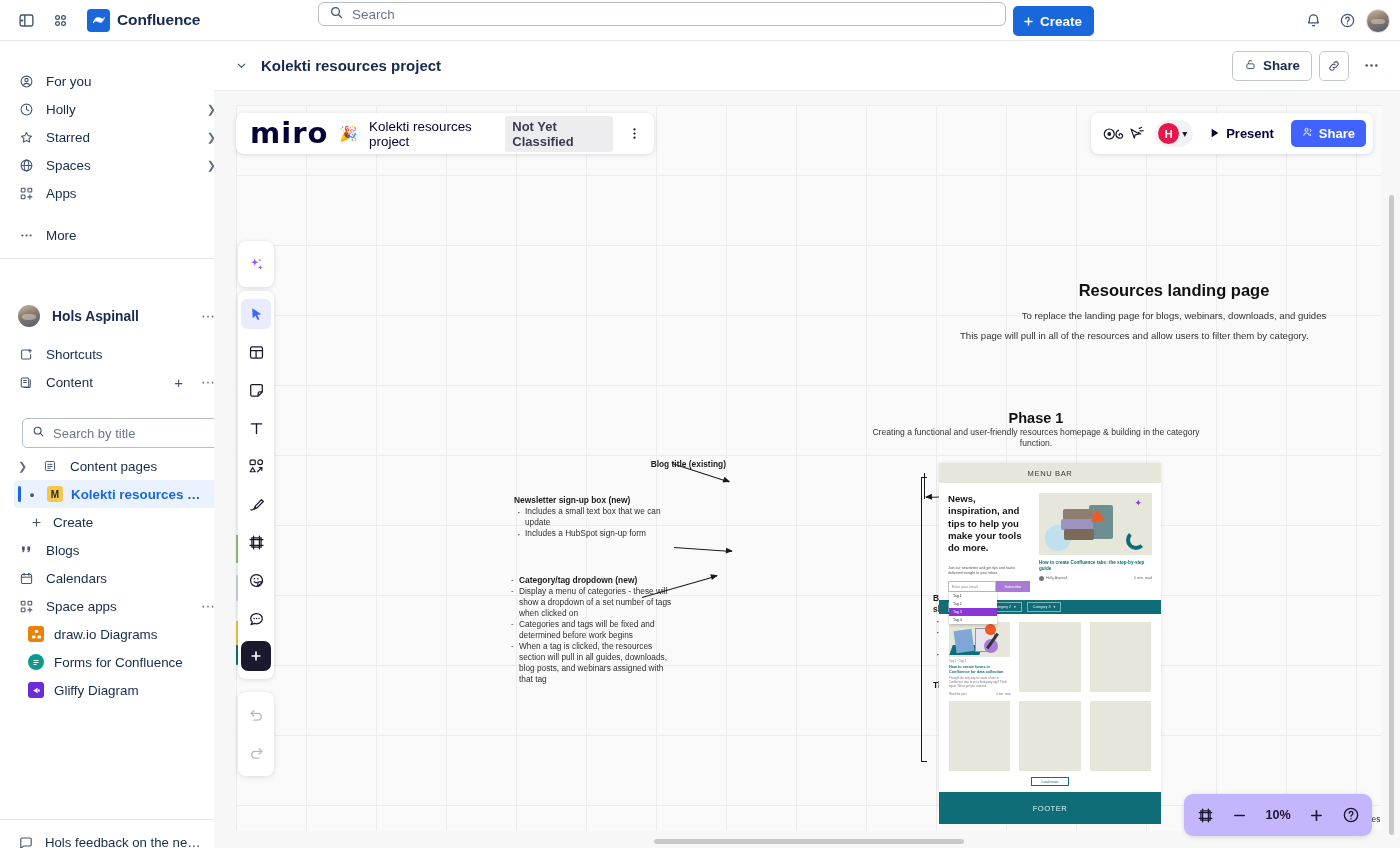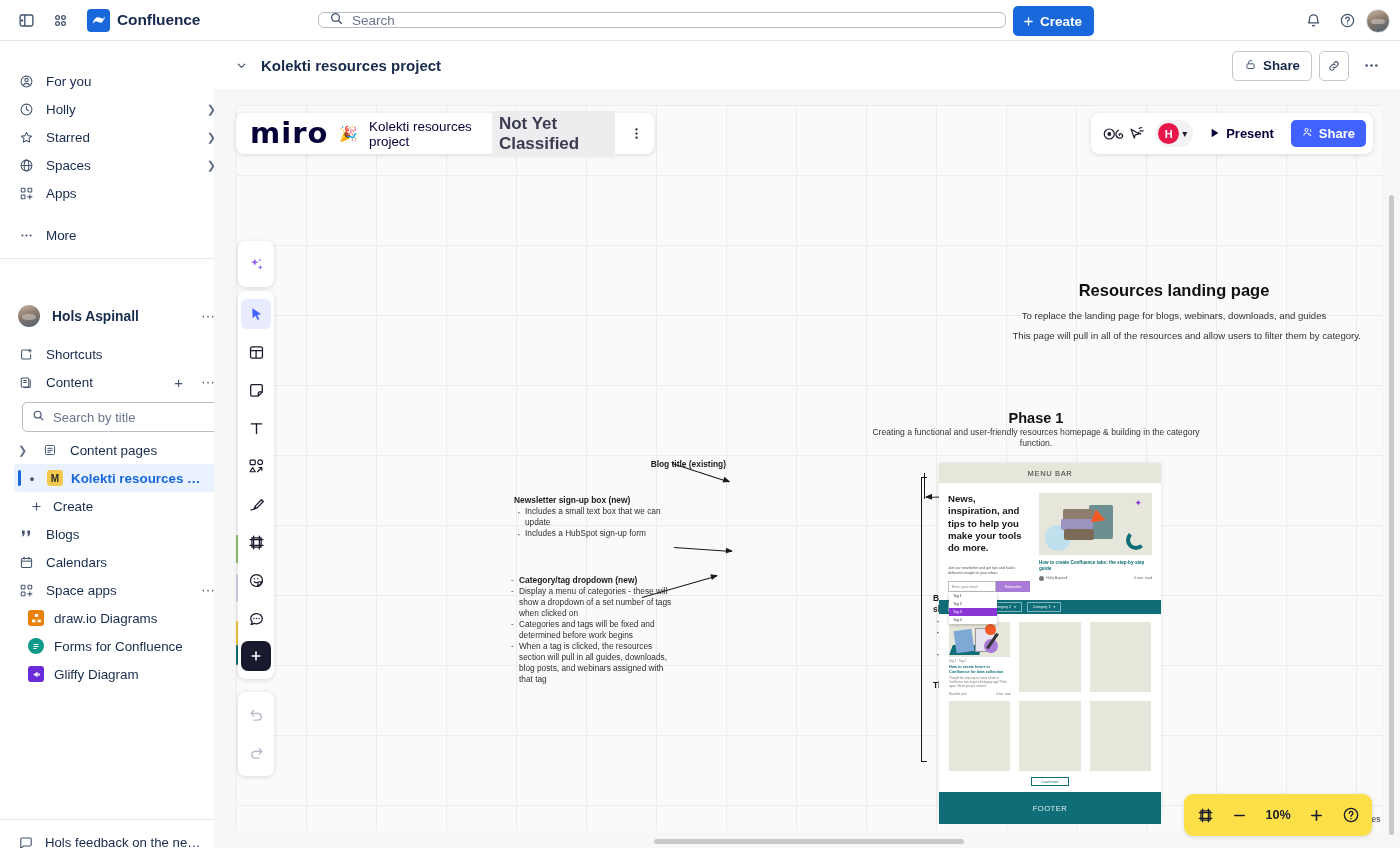--- a/index.html
+++ b/index.html
@@ -23,21 +23,21 @@
     cursor: pointer; color: #44546f;
   }
   #nav-left { display: flex; align-items: center; gap: 4px; padding-left: 11px; }
   .brand { display: flex; align-items: center; gap: 7px; margin-left: 8px; cursor: pointer; }
   .brand-logo {
     width: 23px; height: 23px; border-radius: 4px; background: #1868db;
     display: flex; align-items: center; justify-content: center;
   }
   .brand-name { font-size: 15.5px; font-weight: 700; color: #172b4d; letter-spacing: -0.1px; }
 
-  #search-wrap { position: absolute; left: 318px; top: 12px; width: 688px; height: 16px; }
+  #search-wrap { position: absolute; left: 318px; top: 2px; width: 688px; height: 24px; }
   #search-box {
     width: 100%; height: 100%; border: 1px solid #b7bdc7; border-radius: 6px;
     display: flex; align-items: center; padding: 0 10px; gap: 8px; background: #fff;
     cursor: text;
   }
   #search-box input {
     border: none; outline: none; font-size: 13.5px; flex: 1;
     font-family: "Liberation Sans", sans-serif; color: #172b4d; background: transparent;
   }
   #search-box input::placeholder { color: #6b778c; }
@@ -86,21 +86,21 @@
   .user-av {
     width: 22px; height: 22px; border-radius: 50%;
     background: linear-gradient(160deg,#c9b7a8 0%, #8c7a6b 45%, #4a5d72 100%);
     overflow:hidden; position: relative; flex:none;
   }
   .user-av::after{content:"";position:absolute;left:18%;top:40%;width:64%;height:30%;border-radius:40%;background:rgba(255,255,255,.35);}
   .user-name { font-size: 13.8px; font-weight: 600; }
   .dots { color: #626f86; font-size: 14px; letter-spacing: 1px; line-height: 8px; }
 
   #title-search {
-    margin: 6px 12px 4px 22px; height: 30px; border: 1px solid #b7bdc7; border-radius: 5px;
+    margin: 22px 12px 4px 22px; height: 30px; border: 1px solid #b7bdc7; border-radius: 5px;
     display: flex; align-items: center; gap: 8px; padding: 0 9px; background: #fff;
   }
   #title-search input {
     border: none; outline: none; font-size: 13px; flex: 1; background: transparent;
     font-family: "Liberation Sans", sans-serif;
   }
   #title-search input::placeholder { color: #6b778c; }
 
   .tree-row { margin-left: 22px; margin-right: 8px; padding-left: 6px; }
   .tree-row2 { margin-left: 14px; margin-right: 8px; padding-left: 4px; }
@@ -157,21 +157,21 @@
   
   #miro-bar {
     position: absolute; left: 244px; top: 113px; width: 418px; height: 41px;
     background: #fff; border-radius: 8px; box-shadow: 0 1px 5px rgba(0,0,0,.13);
     display: flex; align-items: center; padding: 0 8px 0 14px; gap: 11px; z-index: 12;
   }
   .miro-logo { font-size: 29px; font-weight: 700; letter-spacing: 1px; color: #050038;
     font-family: "DejaVu Sans", sans-serif; line-height: 1; }
   .miro-title { font-size: 13.4px; color: #050038; }
   .miro-badge {
-    background: #ededef; color: #3b3b52; font-size: 17px; font-weight: 600;
+    background: #ededef; color: #3b3b52; font-size: 13px; font-weight: 600;
     padding: 3px 7px; border-radius: 3px;
   }
   .miro-kebab { margin-left: auto; width: 26px; height:26px; display:flex;align-items:center;justify-content:center;
     cursor:pointer; color:#1a1a2e; border-radius:4px; }
 
   #miro-actions {
     position: absolute; right: 27px; top: 113px; height: 41px;
     background: #fff; border-radius: 8px; box-shadow: 0 1px 5px rgba(0,0,0,.13);
     display: flex; align-items: center; gap: 7px; padding: 0 7px; z-index: 12;
   }
@@ -206,39 +206,39 @@
     width: 30px; height: 30px; margin: 4px 0; border-radius: 6px;
     display: flex; align-items: center; justify-content: center; cursor: pointer; color: #1a1a2e;
   }
   .tool.active { background: #e9ebff; color: #4262ff; }
   .tool.dark { background: #1a1a2e; color: #fff; border-radius: 7px; }
   .tool.dis { color: #b9b9c6; cursor: default; }
 
   
   #zoom-widget {
     position: absolute; right: 28px; bottom: 12px; height: 42px;
-    background: #fde047; border-radius: 9px; box-shadow: 0 1px 5px rgba(0,0,0,.13);
+    background: #c4b5fd; border-radius: 9px; box-shadow: 0 1px 5px rgba(0,0,0,.13);
     display: flex; align-items: center; padding: 0 6px; gap: 3px; z-index: 12;
   }
   .zw-btn { width: 31px; height: 31px; border-radius: 6px; display:flex; align-items:center;
     justify-content:center; cursor: pointer; color: #1a1a2e; }
   #zoom-level { font-size: 12.6px; font-weight: 700; color: #1a1a2e; padding: 0 7px; min-width: 40px; text-align:center; cursor:pointer;}
 
   
   #vscroll { position:absolute; right: 6px; top: 104px; width: 5px; height: 640px;
     background: #c9c9c9; border-radius: 3px; z-index: 11; cursor: pointer;}
   #hscroll { position:absolute; bottom: 4px; left: 440px; width: 310px; height: 5px;
     background: #c9c9c9; border-radius: 3px; z-index: 11; cursor: pointer;}
 
   
   .bc { position: absolute; }
 
   #rlp-title { left: 728px; top: 176px; width: 420px; text-align:center; font-size: 16.5px; font-weight: 700; color:#111; }
   #rlp-sub1 { left: 728px; top: 205px; width: 420px; text-align:center; font-size: 9.6px; color:#333; }
-  #rlp-sub2 { left: 705px; top: 225px; width: 420px; text-align:right; font-size: 9.6px; color:#333; }
+  #rlp-sub2 { left: 724px; top: 225px; width: 420px; text-align:left; font-size: 9.6px; color:#333; }
 
   #phase1-title { left: 600px; top: 297px; width: 400px; text-align:center; font-size: 14.5px; font-weight:700; color:#111;margin-top:8px;}
   #phase1-sub { left: 620px; top: 322px; width: 360px; text-align:center; font-size: 8.6px; color:#333; line-height: 1.32; }
 
   .anno { position:absolute; font-size: 8.3px; color:#2f2f2f; line-height: 1.33; }
   .anno b { font-size: 8.4px; color:#1a1a1a; }
   .anno ul { margin: 0; padding-left: 11px; list-style: none; }
   .anno li { position: relative; padding-left: 0; margin-bottom: 0px; }
   .anno li::before { content: "·"; position: absolute; left: -8px; top: -1px; font-size: 11px; }
   .anno ul.dashed li::before { content: "-"; font-size: 8px; top:0px; }

